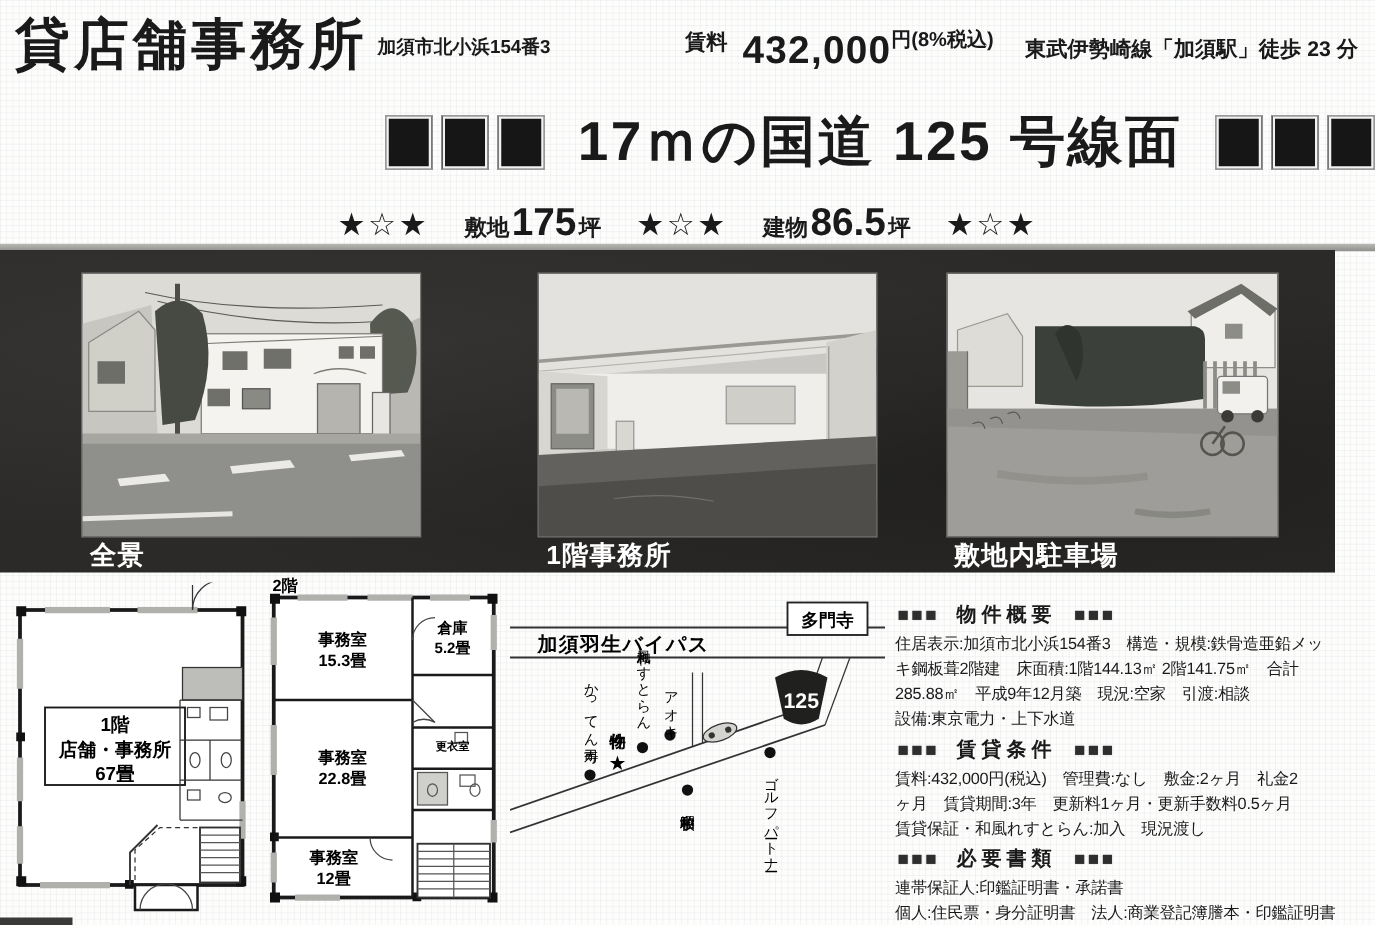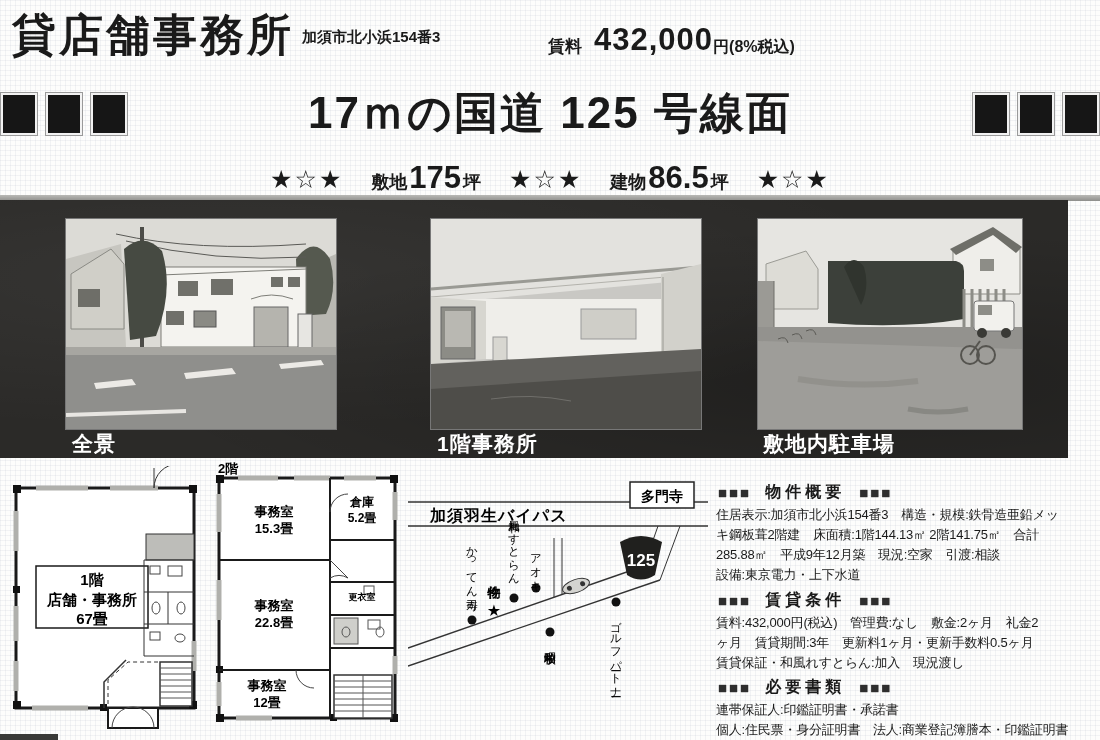--- a/index.html
+++ b/index.html
@@ -7,27 +7,27 @@
     position:relative;width:1100px;height:740px;margin:0 auto;
     background:#fdfdfc;
     background-image:linear-gradient(rgba(190,198,206,.18) 1px,transparent 1px),
                      linear-gradient(90deg,rgba(190,198,206,.18) 1px,transparent 1px);
     background-size:5px 5px;
     font-family:"Liberation Sans",sans-serif;color:#1a1a1a;overflow:hidden;
   }
   
   .hdr-title{position:absolute;left:12px;top:6px;font-size:44px;font-weight:bold;letter-spacing:3px;}
   .hdr-address{position:absolute;left:302px;top:28px;font-size:15px;font-weight:bold;}
-  .hdr-rent{position:absolute;left:548px;top:22px;display:flex;align-items:flex-end;}
+  .hdr-rent{position:absolute;left:548px;top:22px;display:flex;align-items:flex-start;}
   .rent-label{font-size:17px;font-weight:bold;margin-right:12px;}
   .rent-amount{font-size:31px;font-weight:bold;letter-spacing:1px;}
   .rent-suffix{font-size:16px;font-weight:bold;}
   .hdr-access{position:absolute;left:820px;top:28px;font-size:17px;font-weight:bold;}
   
-  .headline-row{position:absolute;left:0;top:84px;width:1100px;display:flex;justify-content:space-between;align-items:center;gap:26px;}
+  .headline-row{position:absolute;left:0;top:84px;width:1100px;display:flex;justify-content:flex-end;align-items:center;gap:26px;}
   .sq-group{display:flex;gap:7px;}
   .hl-sq{width:36px;height:42px;background:#161616;border:1px solid #9a9a9a;box-shadow:inset 0 0 0 2px #f2f2f2;}
   .headline-text{font-size:44px;font-weight:bold;letter-spacing:2px;white-space:nowrap;}
   .reflection{position:absolute;left:0;top:134px;width:1100px;height:26px;overflow:hidden;opacity:.32;
     -webkit-mask-image:linear-gradient(to bottom,rgba(0,0,0,.9),transparent 85%);
     mask-image:linear-gradient(to bottom,rgba(0,0,0,.9),transparent 85%);filter:blur(.4px);}
   
   .stats-row{position:absolute;left:0;top:160px;width:1100px;display:flex;justify-content:center;align-items:baseline;gap:14px;white-space:nowrap;}
   .stars{font-size:25px;letter-spacing:2px;}
   .stat-label{font-size:18px;font-weight:bold;margin-left:14px;margin-top:12px;}
@@ -57,20 +57,21 @@
 
 <div id="flyer">
 
   <div class="hdr-title">貸店舗事務所</div>
   <div class="hdr-address">加須市北小浜154番3</div>
   <div class="hdr-rent">
     <span class="rent-label">賃料</span>
     <span class="rent-amount">432,000</span>
     <span class="rent-suffix">円(8%税込)</span>
   </div>
+  <div class="hdr-access">東武伊勢崎線「加須駅」徒歩 23 分</div>
 
   <div class="headline-row">
     <div class="sq-group">
       <div class="hl-sq"></div>
       <div class="hl-sq"></div>
       <div class="hl-sq"></div>
     </div>
     <div class="headline-text">17ｍの国道 125 号線面</div>
     <div class="sq-group">
       <div class="hl-sq"></div>

